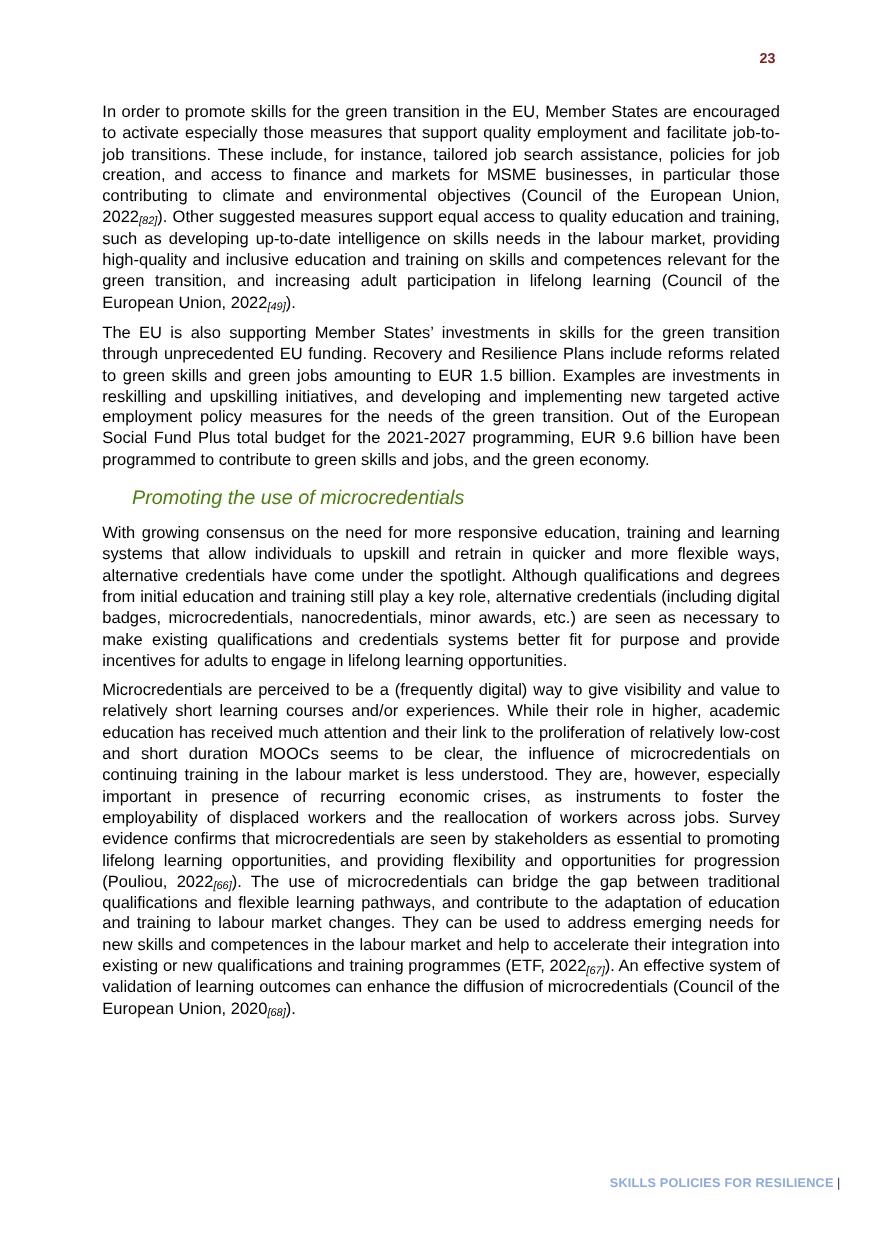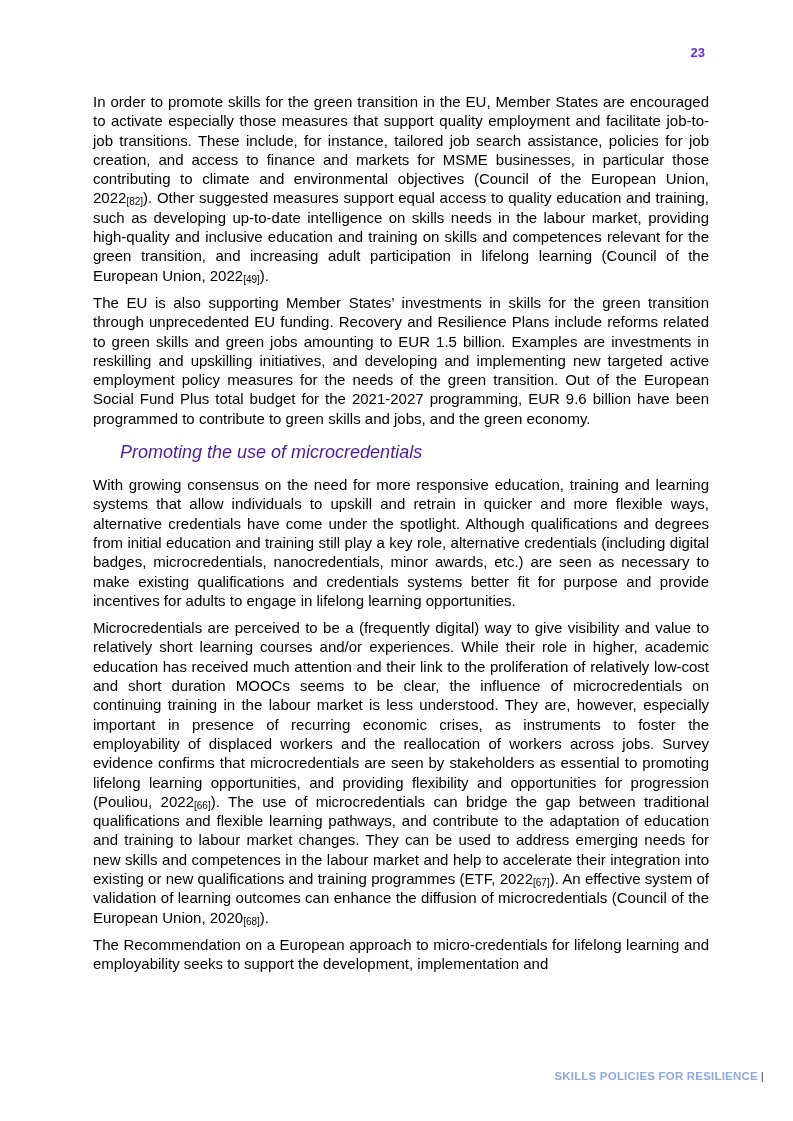--- a/index.html
+++ b/index.html
@@ -18,48 +18,49 @@
     position: absolute;
     inset: 0;
     background: #ffffff;
   }
   .page-number {
     position: absolute;
     top: 45px;
     right: 88px;
     font-size: 13px;
     font-weight: 600;
-    color: #6d28d9;
+    color: #7f1d1d;
   }
   .content {
     position: absolute;
     left: 93px;
     top: 92px;
     width: 616px;
     color: #000000;
   }
   .content p.para {
     margin: 0 0 8px 0;
     font-size: 15px;
     line-height: 19.3px;
     text-align: justify;
     text-justify: inter-word;
     color: #000000;
   }
   .content p.para sub {
     font-size: 10px;
     line-height: 0;
     vertical-align: -2px;
+    font-style: italic;
   }
   .content h2.section-heading {
     margin: 13px 0 12px 27px;
     font-size: 18px;
     font-style: italic;
     font-weight: 400;
-    color: #4c1d95;
+    color: #4d7c0f;
     line-height: 22px;
   }
   .footer {
     position: absolute;
     top: 1070px;
     right: 29px;
     font-size: 11.5px;
     font-weight: 600;
     letter-spacing: 0.2px;
     color: #8EAADB;
@@ -77,19 +78,18 @@
 
 <div class="page">
   <div class="page-number">23</div>
 
   <main class="content" id="page-body">
       <p class="para"><span>In order to promote skills for the green transition in the EU, Member States are encouraged to activate especially those measures that support quality employment and facilitate job-to-job transitions. These include, for instance, tailored job search assistance, policies for job creation, and access to finance and markets for MSME businesses, in particular those contributing to climate and environmental objectives (Council of the European Union, 2022</span><sub>[82]</sub><span>). Other suggested measures support equal access to quality education and training, such as developing up-to-date intelligence on skills needs in the labour market, providing high-quality and inclusive education and training on skills and competences relevant for the green transition, and increasing adult participation in lifelong learning (Council of the European Union, 2022</span><sub>[49]</sub><span>).</span></p>
       <p class="para"><span>The EU is also supporting Member States’ investments in skills for the green transition through unprecedented EU funding. Recovery and Resilience Plans include reforms related to green skills and green jobs amounting to EUR 1.5 billion. Examples are investments in reskilling and upskilling initiatives, and developing and implementing new targeted active employment policy measures for the needs of the green transition. Out of the European Social Fund Plus total budget for the 2021-2027 programming, EUR 9.6 billion have been programmed to contribute to green skills and jobs, and the green economy.</span></p>
       <h2 class="section-heading">Promoting the use of microcredentials</h2>
       <p class="para"><span>With growing consensus on the need for more responsive education, training and learning systems that allow individuals to upskill and retrain in quicker and more flexible ways, alternative credentials have come under the spotlight. Although qualifications and degrees from initial education and training still play a key role, alternative credentials (including digital badges, microcredentials, nanocredentials, minor awards, etc.) are seen as necessary to make existing qualifications and credentials systems better fit for purpose and provide incentives for adults to engage in lifelong learning opportunities.</span></p>
       <p class="para"><span>Microcredentials are perceived to be a (frequently digital) way to give visibility and value to relatively short learning courses and/or experiences. While their role in higher, academic education has received much attention and their link to the proliferation of relatively low-cost and short duration MOOCs seems to be clear, the influence of microcredentials on continuing training in the labour market is less understood. They are, however, especially important in presence of recurring economic crises, as instruments to foster the employability of displaced workers and the reallocation of workers across jobs. Survey evidence confirms that microcredentials are seen by stakeholders as essential to promoting lifelong learning opportunities, and providing flexibility and opportunities for progression (Pouliou, 2022</span><sub>[66]</sub><span>). The use of microcredentials can bridge the gap between traditional qualifications and flexible learning pathways, and contribute to the adaptation of education and training to labour market changes. They can be used to address emerging needs for new skills and competences in the labour market and help to accelerate their integration into existing or new qualifications and training programmes (ETF, 2022</span><sub>[67]</sub><span>). An effective system of validation of learning outcomes can enhance the diffusion of microcredentials (Council of the European Union, 2020</span><sub>[68]</sub><span>).</span></p>
-      <p class="para"><span>The Recommendation on a European approach to micro-credentials for lifelong learning and employability seeks to support the development, implementation and</span></p>
     </main>
 
   <div class="footer">
     <span>SKILLS POLICIES FOR RESILIENCE</span><span class="footer-sep">|</span>
   </div>
 </div>
 
 </body></html>

